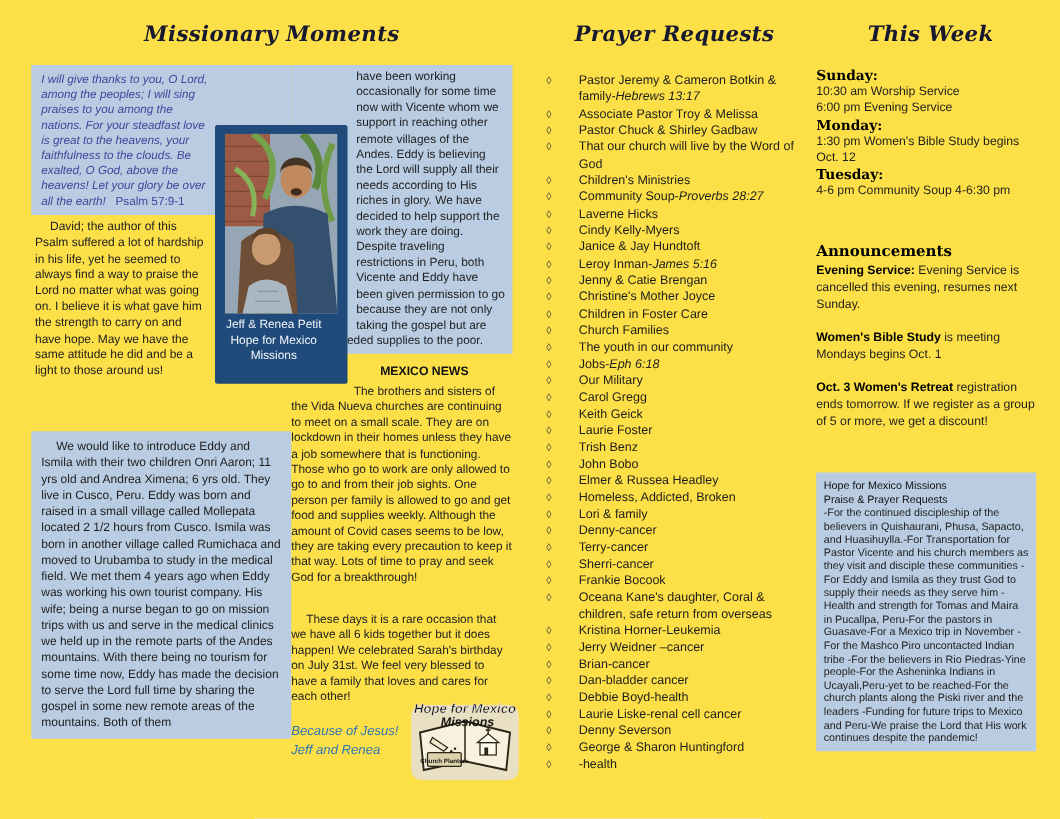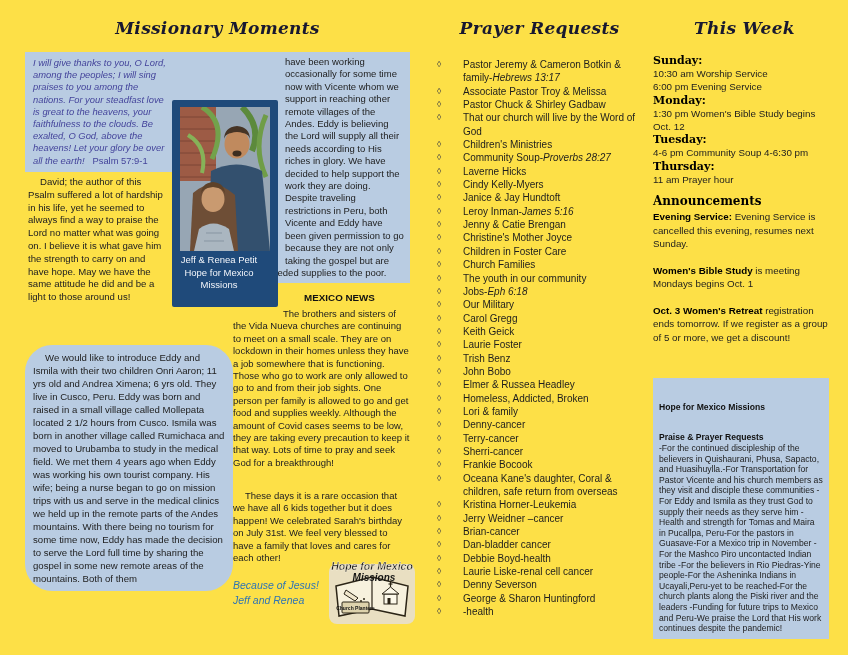--- a/index.html
+++ b/index.html
@@ -14,21 +14,21 @@
                font-size:17px;color:#181830;text-align:center;letter-spacing:.3px;}
 
   
   .qbox{position:absolute;left:0;top:34px;width:208px;box-sizing:border-box;background:#b9cce2;
         padding:5px 8px;font-size:9.4px;line-height:12.2px;font-style:italic;color:#44449b;}
   .qbox .spacer{float:right;width:58px;height:67px;margin-top:43px;}
   .qref{font-style:normal;}
   .david{position:absolute;left:3px;top:158px;width:136px;font-size:9.6px;line-height:12.8px;
          text-indent:12px;color:#212121;}
   .box2{position:absolute;left:0;top:327px;width:208px;box-sizing:border-box;background:#b9cce2;
-        padding:6px 8px;font-size:9.6px;line-height:13px;color:#1d1d1d;text-indent:12px;border-radius:27px;}
+        padding:6px 8px;font-size:9.6px;line-height:13px;color:#1d1d1d;text-indent:12px;}
 
   
   .photo{position:absolute;left:147px;top:82px;width:106px;height:207px;box-sizing:border-box;
          background:#1f4a7a;border-radius:2px;padding:7px 20px 0 8px;z-index:5;}
   .photo svg{display:block;width:90px;height:144px;}
   .photo-caption{margin-top:3px;text-align:center;color:#f2f5fa;font-size:9.5px;line-height:12.5px;}
 
   
   .mcol2{position:absolute;left:208px;top:0;width:177px;height:630px;}
   .cbox{position:absolute;left:0;top:34px;width:177px;box-sizing:border-box;background:#b9cce2;
@@ -54,21 +54,21 @@
   .sched .day{font-family:"DejaVu Serif","Liberation Serif",serif;font-weight:bold;font-size:11px;
               line-height:13.2px;color:#000;}
   .sched .lines{font-size:9.8px;line-height:13.2px;white-space:pre-line;color:#1d1d1d;}
   .ann-heading{position:absolute;left:0;top:176px;font-family:"DejaVu Serif","Liberation Serif",serif;
                font-weight:bold;font-size:12px;color:#000;text-align:right;}
   .anns{position:absolute;left:0;top:192px;width:183px;font-size:9.8px;line-height:13.5px;color:#1d1d1d;}
   .anns p{margin:0 0 13px 0;}
   .anns b{color:#000;}
   .mbox{position:absolute;left:0;top:360px;width:176px;box-sizing:border-box;background:#b9cce2;
         padding:5px 6px;font-size:8.6px;line-height:10.6px;color:#1d1d1d;}
-  .mbox .mtitle{font-weight:bold;line-height:11px;color:#111;margin-top:19px;}
+  .mbox .mtitle{font-weight:normal;line-height:11px;color:#111;}
 </style>
 </head>
 <body>
 
 <div class="page">
 
   <div class="panel" id="panel-missionary">
     <div class="panel-title">Missionary Moments</div>
 
     <div class="qbox">
@@ -204,24 +204,20 @@
 6:00 pm Evening Service</div>
       </div>
         <div class="sched-item">
         <div class="day">Monday:</div>
         <div class="lines">1:30 pm Women's Bible Study  begins Oct. 12</div>
       </div>
         <div class="sched-item">
         <div class="day">Tuesday:</div>
         <div class="lines">4-6 pm Community Soup 4-6:30 pm</div>
       </div>
-        <div class="sched-item">
-        <div class="day">Thursday:</div>
-        <div class="lines">11 am Prayer hour</div>
-      </div>
       </div>
 
     <div class="ann-heading">Announcements</div>
 
     <div class="anns">
         <p><b>Evening Service:</b><span> Evening Service is cancelled this evening, resumes next Sunday.</span></p>
         <p><b>Women's Bible Study</b><span> is meeting Mondays begins Oct. 1</span></p>
         <p><b>Oct. 3 Women's  Retreat</b><span> registration ends tomorrow.  If we register as a group of 5 or more, we get a discount!</span></p>
       </div>
 

